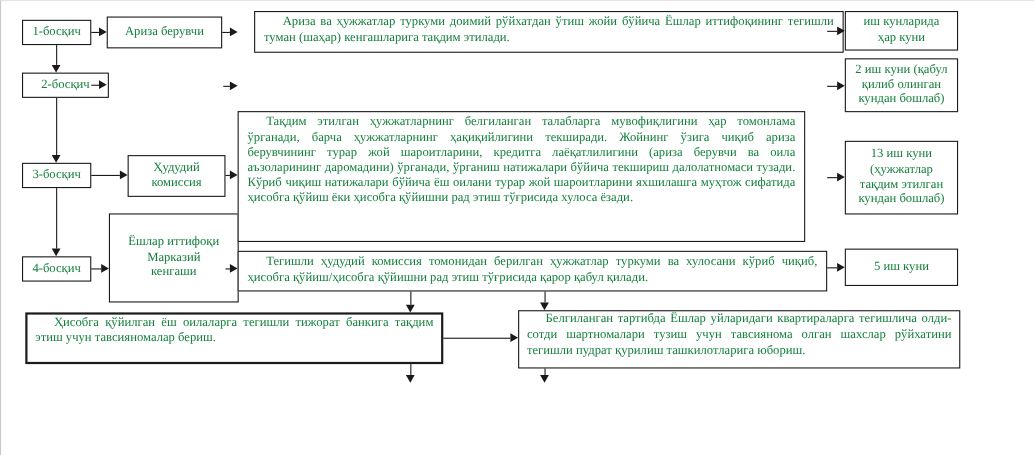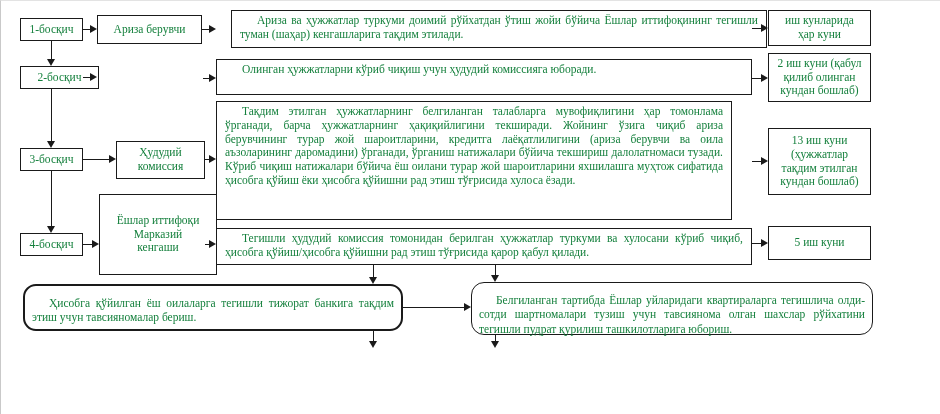--- a/index.html
+++ b/index.html
@@ -10,21 +10,21 @@
     border-left:1px solid #c9c9c9; border-top:1px solid #e3e3e3;
     box-sizing:border-box;
   }
   .box {
     position:absolute; border:1.3px solid #1a1a1a; background:#fff;
     box-sizing:border-box; font-size:11.5px;
   }
   .center { display:flex; align-items:center; justify-content:center; text-align:center; line-height:13.6px; }
   .action { padding:3px 8px; }
   .action p { margin:0; text-align:justify; text-indent:17px; line-height:13.8px; }
-  .bottom { padding:10px 7px; border-width:2px;border-radius:13px; }
+  .bottom { padding:0 7px; border-width:2px; }
   .bottom p { margin:0; text-align:justify; text-indent:17px; line-height:14.4px; }
   .gray-border { border-color:#4a4a4a; }
   
   .ha { position:absolute; height:0; border-top:1.4px solid #1a1a1a; }
   .ha::after { content:""; position:absolute; right:-7px; top:-4.7px; width:0; height:0;
     border-left:7px solid #1a1a1a; border-top:4px solid transparent; border-bottom:4px solid transparent; }
   .va { position:absolute; width:0; border-left:1.4px solid #1a1a1a; }
   .va::after { content:""; position:absolute; left:-4.7px; bottom:-7px; width:0; height:0;
     border-top:7px solid #1a1a1a; border-left:4px solid transparent; border-right:4px solid transparent; }
 </style>
@@ -51,23 +51,20 @@
   </div>
   <div class="box center" style="left:115px;top:140px;width:89px;height:38px">
     <span style="width:78px">Ҳудудий комиссия</span>
   </div>
   <div class="box center" style="left:98px;top:193px;width:118px;height:81px">
     <span style="width:88px">Ёшлар иттифоқи Марказий кенгаши</span>
   </div>
 
   <div class="box action" style="left:230px;top:9px;width:536px;height:38px">
     <p>Ариза ва ҳужжатлар туркуми доимий рўйхатдан ўтиш жойи бўйича Ёшлар иттифоқининг тегишли туман (шаҳар) кенгашларига тақдим этилади.</p>
-  </div>
-  <div class="box action" style="left:215px;top:58px;width:536px;height:36px">
-    <p>Олинган ҳужжатларни кўриб чиқиш учун ҳудудий комиссияга юборади.</p>
   </div>
   <div class="box action" style="left:215px;top:100px;width:516px;height:119px">
     <p>Тақдим этилган ҳужжатларнинг белгиланган талабларга мувофиқлигини ҳар томонлама ўрганади, барча ҳужжатларнинг ҳақиқийлигини текширади. Жойнинг ўзига чиқиб ариза берувчининг турар жой шароитларини, кредитга лаёқатлилигини (ариза берувчи ва оила аъзоларининг даромадини) ўрганади, ўрганиш натижалари бўйича текшириш далолатномаси тузади. Кўриб чиқиш натижалари бўйича ёш оилани турар жой шароитларини яхшилашга муҳтож сифатида ҳисобга қўйиш ёки ҳисобга қўйишни рад этиш тўғрисида хулоса ёзади.</p>
   </div>
   <div class="box action" style="left:215px;top:227px;width:536px;height:37px">
     <p>Тегишли ҳудудий комиссия томонидан берилган ҳужжатлар туркуми ва хулосани кўриб чиқиб, ҳисобга қўйиш/ҳисобга қўйишни рад этиш тўғрисида қарор қабул қилади.</p>
   </div>
 
   <div class="box center" style="left:767px;top:9px;width:103px;height:36px">
     <span style="width:78px">иш кунларида ҳар куни</span>

